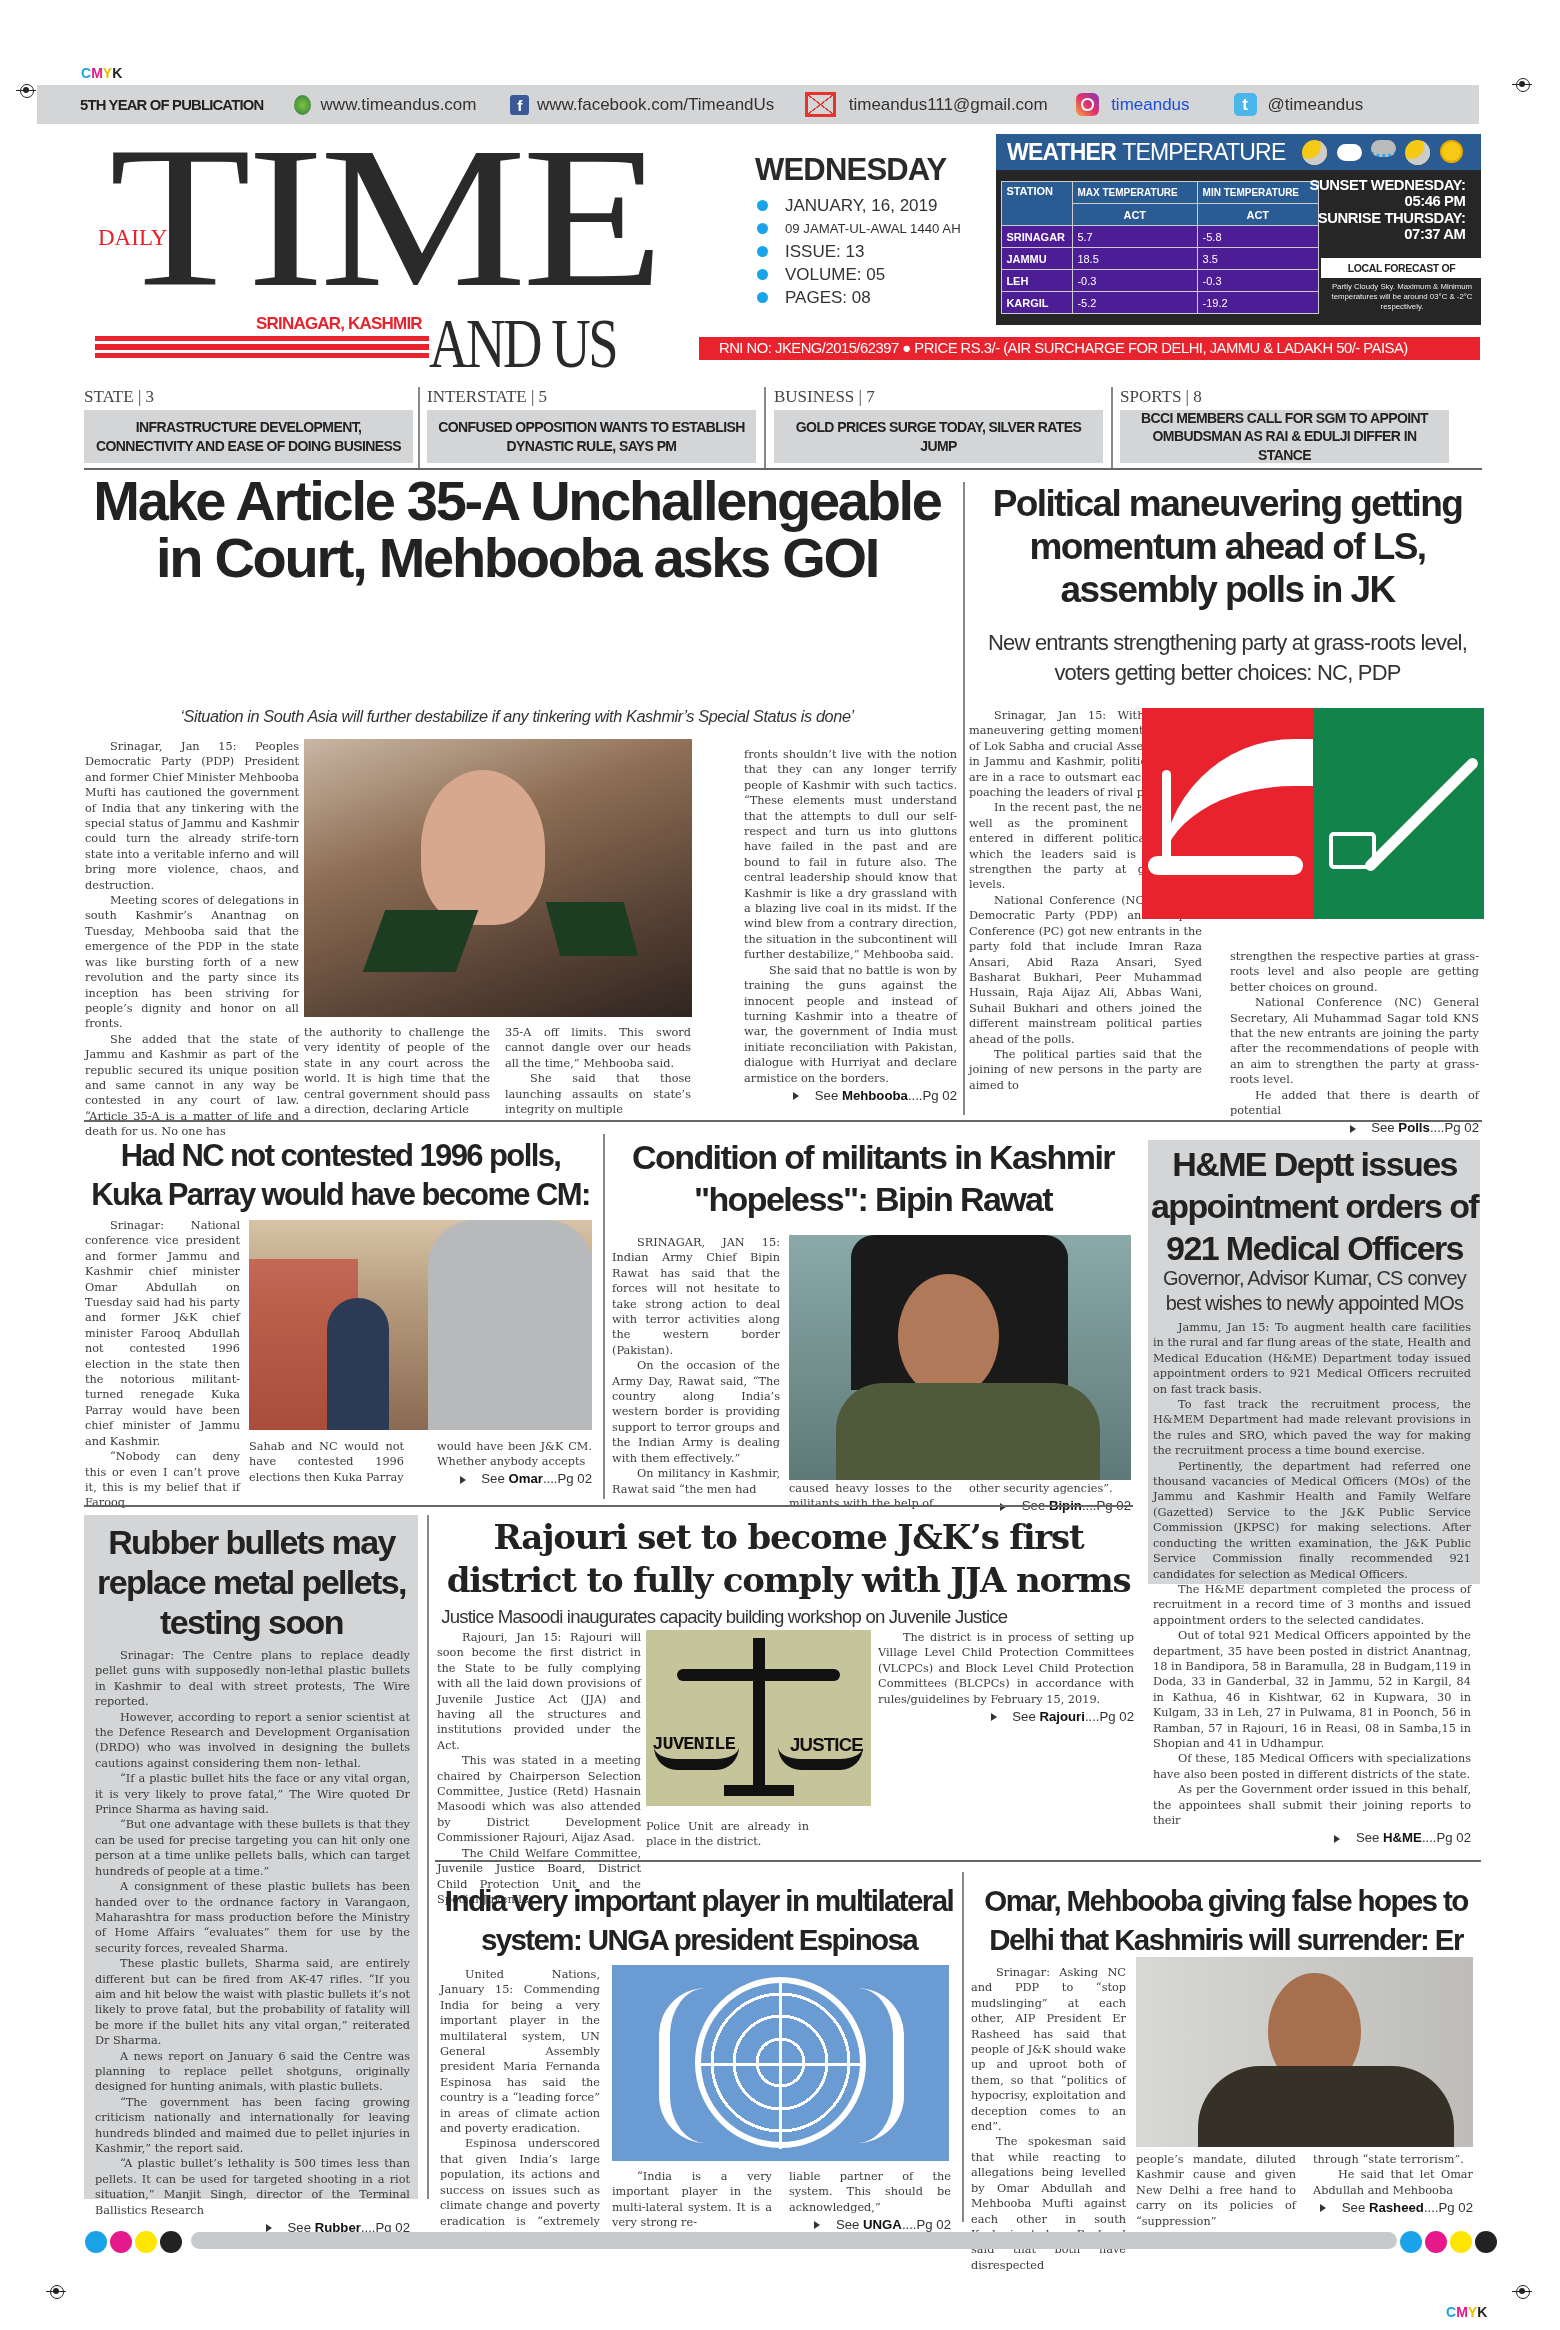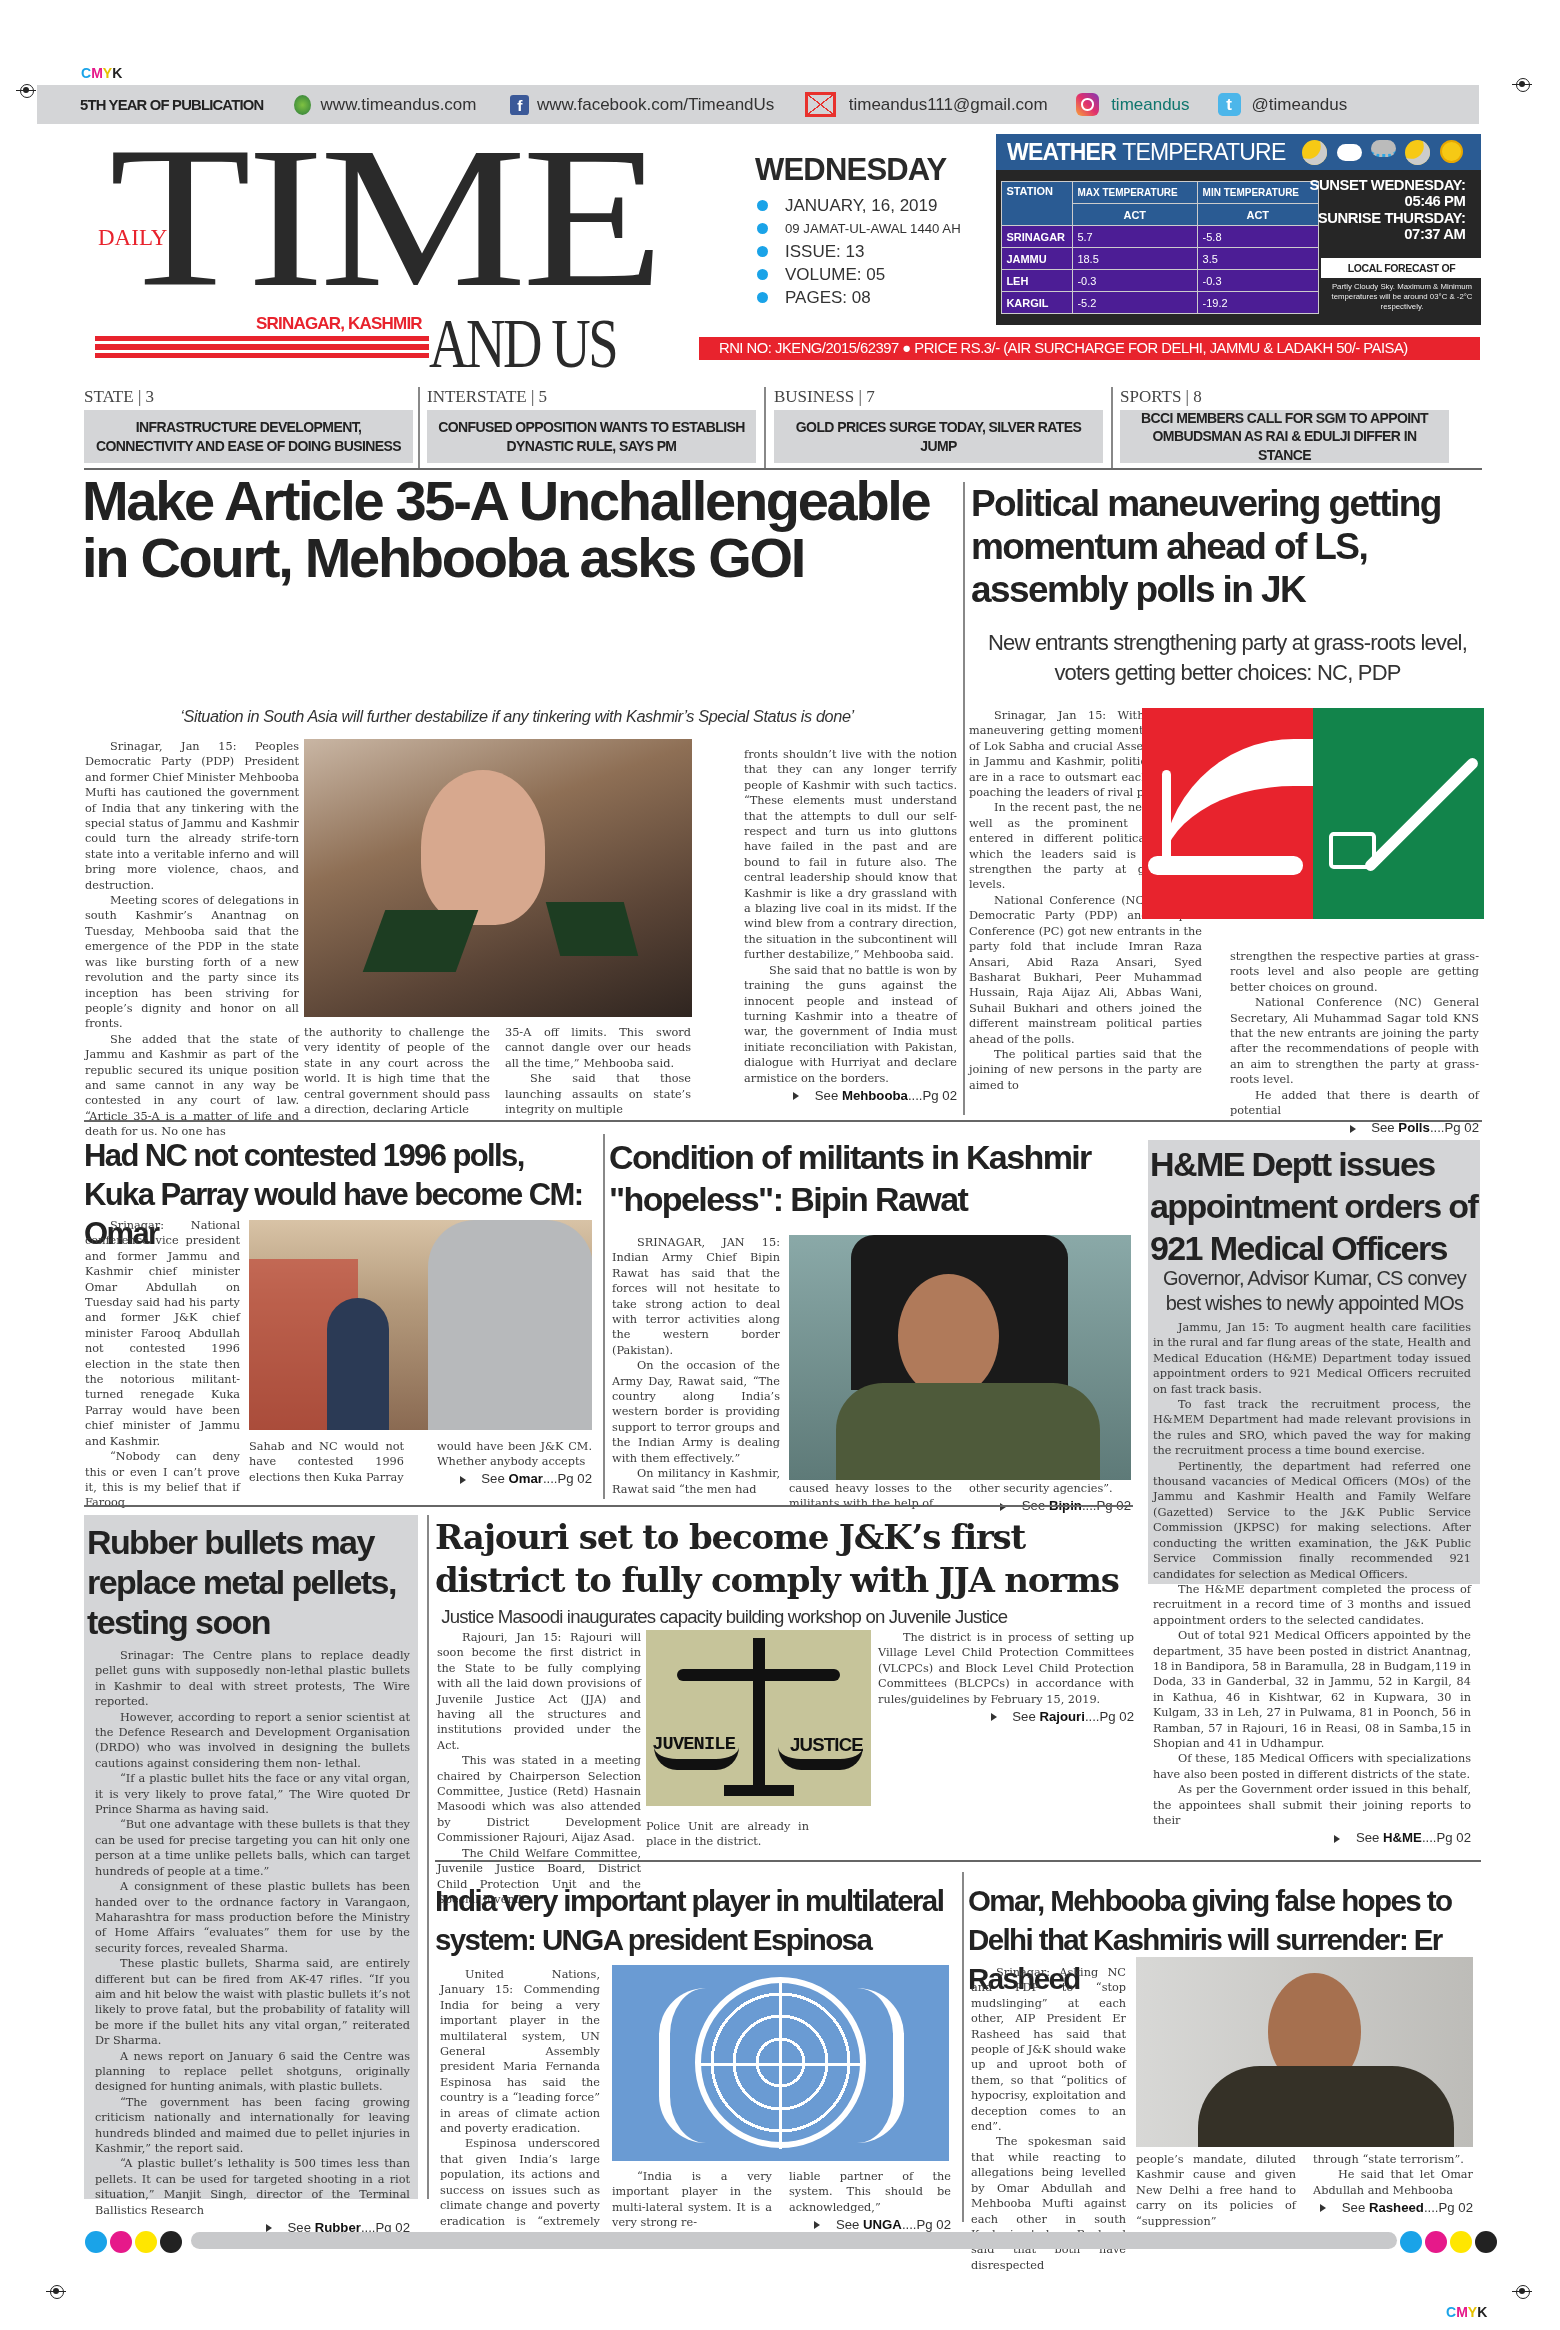--- a/index.html
+++ b/index.html
@@ -3,21 +3,21 @@
 <meta charset="utf-8">
 <style>
 *{box-sizing:border-box;margin:0;padding:0}
 body{width:1561px;height:2330px;background:#fff;position:relative;overflow:hidden;font-family:"Liberation Serif",serif;color:#333}
 .abs{position:absolute}
 .bodytext{font-family:"DejaVu Serif",serif;font-size:11.3px;line-height:15.4px;color:#3a3a3a;text-align:justify;hyphens:auto}
 .bodytext p{text-indent:25px}
 .seeref{font-family:"Liberation Sans",sans-serif;font-size:13.2px;text-align:right;color:#333;margin-top:1.6px}
 .seeref b{font-weight:700;color:#111}
 .seeref .tri{display:inline-block;width:0;height:0;border-top:4.7px solid transparent;border-bottom:4.7px solid transparent;border-left:6.2px solid #333;margin-right:15.5px;vertical-align:middle}
-.hl{font-family:"Liberation Sans",sans-serif;font-weight:700;color:#222;text-align:left;letter-spacing:-0.8px}
+.hl{font-family:"Liberation Sans",sans-serif;font-weight:700;color:#222;text-align:center;letter-spacing:-0.8px}
 .sub{font-family:"Liberation Sans",sans-serif;color:#333;text-align:center}
 .hr{position:absolute;height:2.3px;background:#666}
 .vr{position:absolute;width:1.6px;background:#888}
 .gray{background:#d4d5d7}
 .reg{position:absolute;width:14px;height:14px;border:1.6px solid #222;border-radius:50%}
 .reg::before{content:"";position:absolute;left:2.3px;top:2.3px;width:6.2px;height:6.2px;background:#222;border-radius:50%}
 .reg::after{content:"";position:absolute;left:-4.7px;top:5.4px;width:20px;height:0.8px;background:#222}
 .cmyk span{font-family:"Liberation Sans",sans-serif;font-weight:700;font-size:14px}
 .dot{display:inline-block;width:22px;height:22px;border-radius:50%;margin-right:3.1px}
 .bullet-list li{list-style:none;font-family:"Liberation Sans",sans-serif;color:#333;display:flex;align-items:center}
@@ -44,21 +44,21 @@
   <span style="font-weight:700;font-size:14.8px;letter-spacing:-0.8px;color:#222;margin-right:31px">5TH YEAR OF PUBLICATION</span>
   <span style="width:17px;height:20px;border-radius:50%;background:radial-gradient(circle,#7fc241,#2a7a3b);margin-right:9.3px;display:inline-block"></span>
   <span style="font-size:17px;color:#333;margin-right:34px">www.timeandus.com</span>
   <span style="width:18.6px;height:20px;background:#3b5998;border-radius:3.1px;color:#fff;font-weight:700;font-size:15.5px;text-align:center;line-height:22px;margin-right:7.8px;display:inline-block">f</span>
   <span style="font-size:17px;color:#333;margin-right:31px">www.facebook.com/TimeandUs</span>
   <span style="width:31px;height:25px;border:3.1px solid #e8322d;position:relative;margin-right:12.4px;display:inline-block;background:linear-gradient(to bottom right,transparent 48%,#e8322d 48%,#e8322d 52%,transparent 52%),linear-gradient(to bottom left,transparent 48%,#e8322d 48%,#e8322d 52%,transparent 52%)"></span>
   <span style="font-size:17px;color:#333;margin-right:28px">timeandus111@gmail.com</span>
   <span style="width:23px;height:23px;border-radius:6.2px;background:linear-gradient(45deg,#f9a33b,#e1306c,#833ab4);margin-right:12.4px;display:inline-block;position:relative">
       <span style="position:absolute;left:5.4px;top:5.4px;width:12.4px;height:12.4px;border:2.3px solid #fff;border-radius:50%"></span>
     </span>
-  <span style="font-size:17px;color:#0f766e;margin-right:28px">timeandus</span>
+  <span style="font-size:17px;color:#1d4ed8;margin-right:44px">timeandus</span>
   <span style="width:23px;height:23px;border-radius:4.7px;background:#4cb6ea;color:#fff;font-weight:700;font-size:17px;line-height:23px;text-align:center;margin-right:11px;display:inline-block">t</span>
   <span style="font-size:17px;color:#333">@timeandus</span>
 </div>
 
 <div class="abs" style="left:98px;top:225px;font-family:'Liberation Serif',serif;font-size:23px;color:#e8232d">DAILY</div>
 <div class="abs" style="left:109px;top:117px;font-family:'Liberation Serif',serif;font-size:233px;line-height:233px;color:#2a2a2a;letter-spacing:-4.7px;transform:scaleY(0.86);transform-origin:left top">TIME</div>
 <div class="abs" style="left:256px;top:314px;font-family:'Liberation Sans',sans-serif;font-weight:700;font-size:17px;color:#e8232d;letter-spacing:-0.8px">SRINAGAR, KASHMIR</div>
 <div class="abs" style="left:95px;top:336px;width:186px;height:25px;background:repeating-linear-gradient(to bottom,#e8232d 0,#e8232d 5.4px,#fff 5.4px,#fff 8.5px)"></div>
 <div class="abs" style="left:281px;top:336px;width:148px;height:25px;background:repeating-linear-gradient(to bottom,#e8232d 0,#e8232d 5.4px,#fff 5.4px,#fff 8.5px)"></div>
 <div class="abs" style="left:429px;top:309px;font-family:'Liberation Serif',serif;font-size:70px;line-height:70px;color:#2a2a2a;letter-spacing:-3.1px;transform:scaleX(0.78);transform-origin:left top">AND US</div>

